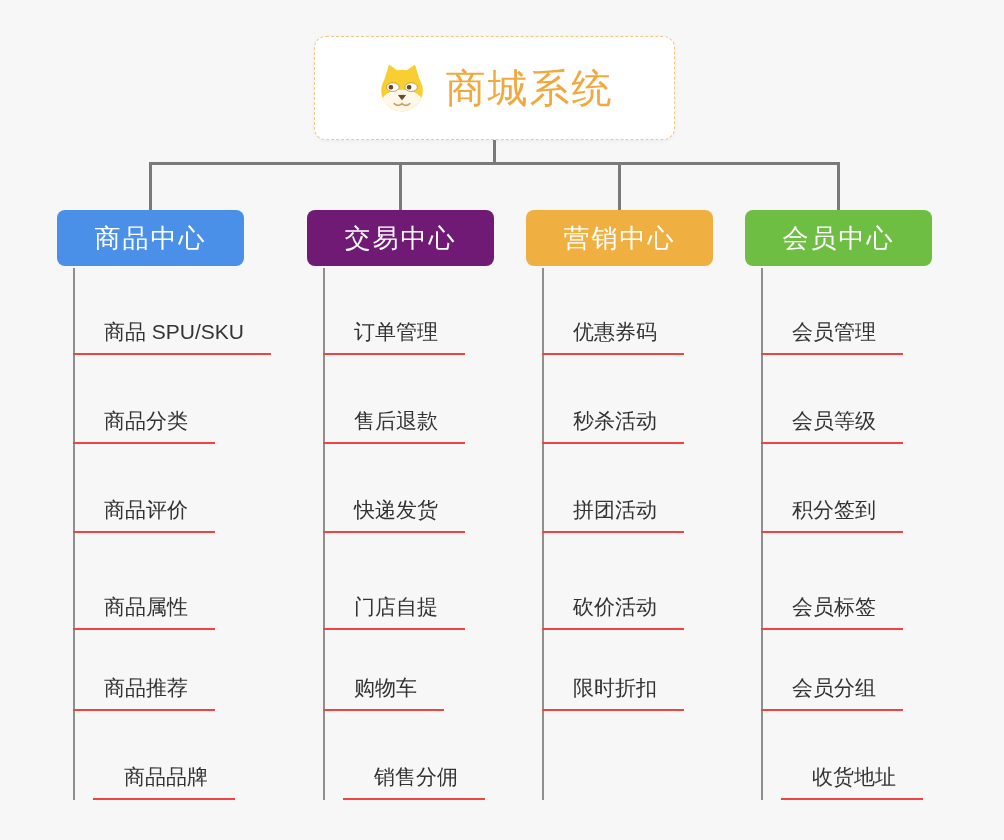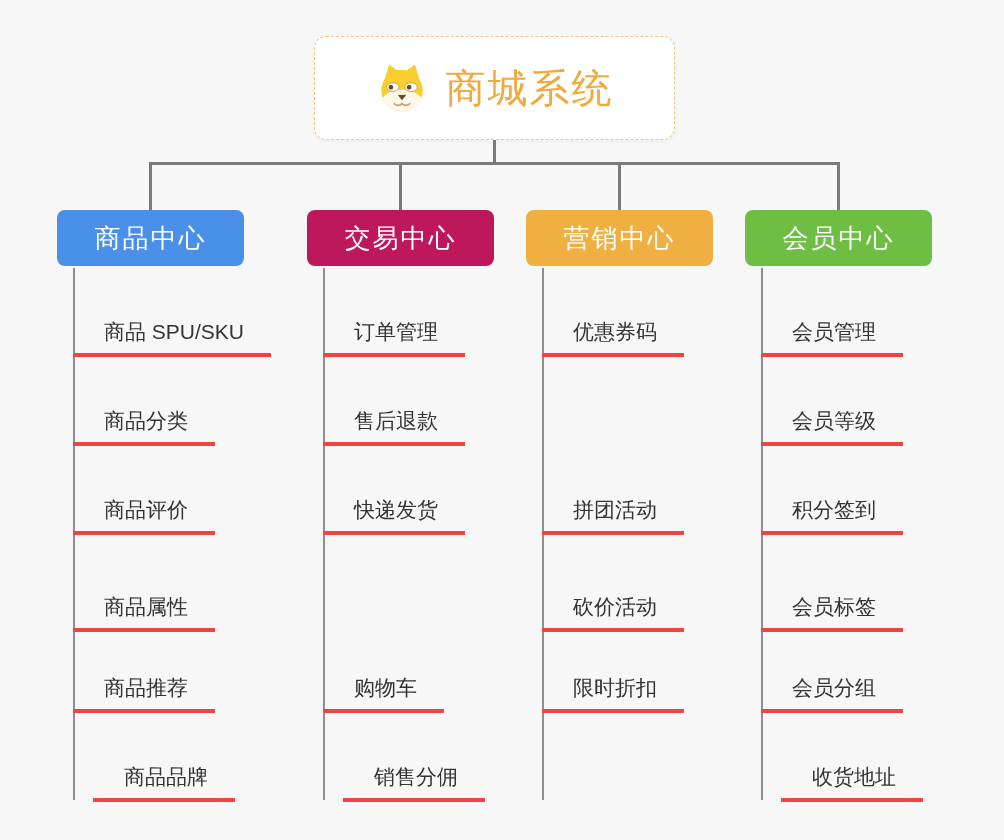--- a/index.html
+++ b/index.html
@@ -100,21 +100,21 @@
     background: #8f8f8f;
   }
   .leaf {
     position: absolute;
     left: 0;
     font-size: 21px;
     line-height: 26px;
     color: #333333;
     white-space: nowrap;
     padding: 0 27px 8px 31px;
-    border-bottom: 4px solid #ef4444;
+    border-bottom: 2px solid #ef4444;
     width: max-content;
   }
   .l0 { top: 51px;  }
   .l1 { top: 140px; }
   .l2 { top: 229px; }
   .l3 { top: 318px; margin-top: 8px; }
   .l4 { top: 407px; }
   .l5 { top: 496px; margin-left: 20px; }
 </style>
 </head>
@@ -148,21 +148,21 @@
   <div class="cline root-stub"></div>
   <div class="cline h-connector"></div>
   <div class="cline stub-0"></div>
   <div class="cline stub-1"></div>
   <div class="cline stub-2"></div>
   <div class="cline stub-3"></div>
 
   <div class="branch-node bn-0" style="background-color: rgb(74, 143, 232);">
     <span>商品中心</span>
   </div>
-  <div class="branch-node bn-1" style="background-color: #be185d;">
+  <div class="branch-node bn-1" style="background-color: #701a75;">
     <span>交易中心</span>
   </div>
   <div class="branch-node bn-2" style="background-color: rgb(239, 176, 65);">
     <span>营销中心</span>
   </div>
   <div class="branch-node bn-3" style="background-color: rgb(111, 190, 68);">
     <span>会员中心</span>
   </div>
 
   <div class="leaf-col col-0">
@@ -173,27 +173,29 @@
     <div class="leaf l3">商品属性</div>
     <div class="leaf l4">商品推荐</div>
     <div class="leaf l5">商品品牌</div>
   </div>
 
   <div class="leaf-col col-1">
     <div class="vline"></div>
     <div class="leaf l0">订单管理</div>
     <div class="leaf l1">售后退款</div>
     <div class="leaf l2">快递发货</div>
+    <div class="leaf l3">门店自提</div>
     <div class="leaf l4">购物车</div>
     <div class="leaf l5">销售分佣</div>
   </div>
 
   <div class="leaf-col col-2">
     <div class="vline"></div>
     <div class="leaf l0">优惠券码</div>
+    <div class="leaf l1">秒杀活动</div>
     <div class="leaf l2">拼团活动</div>
     <div class="leaf l3">砍价活动</div>
     <div class="leaf l4">限时折扣</div>
   </div>
 
   <div class="leaf-col col-3">
     <div class="vline"></div>
     <div class="leaf l0">会员管理</div>
     <div class="leaf l1">会员等级</div>
     <div class="leaf l2">积分签到</div>

